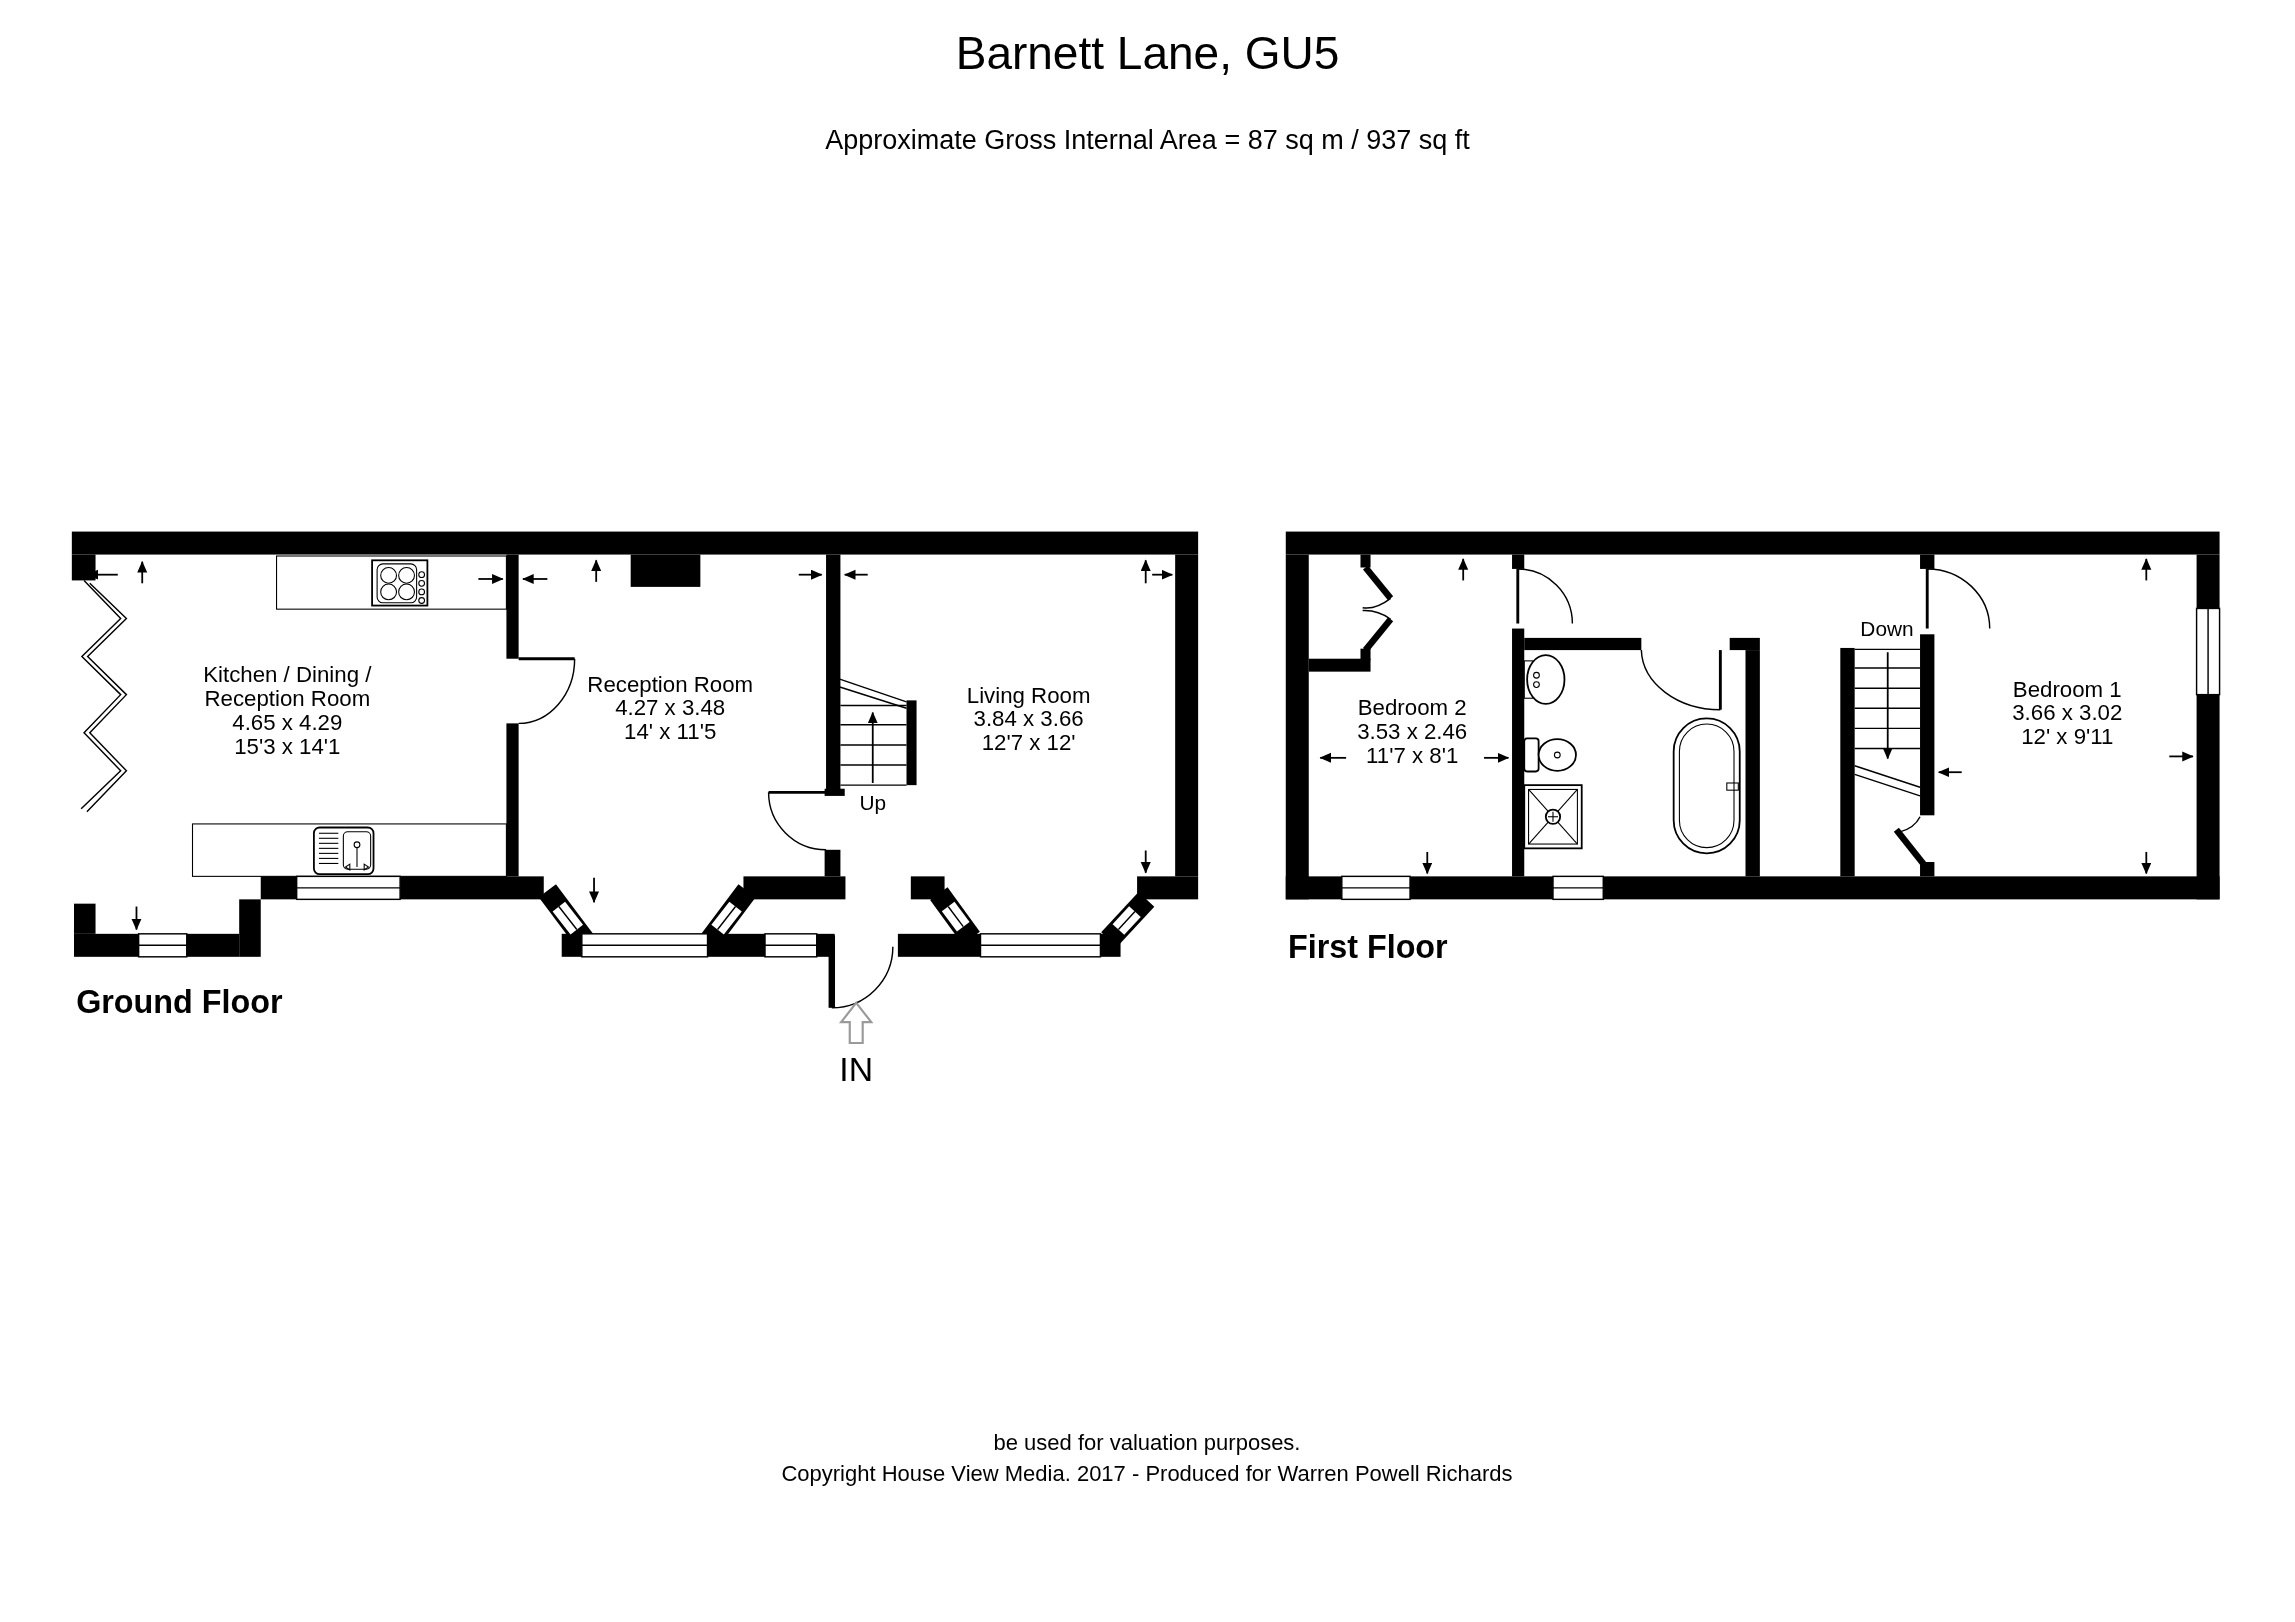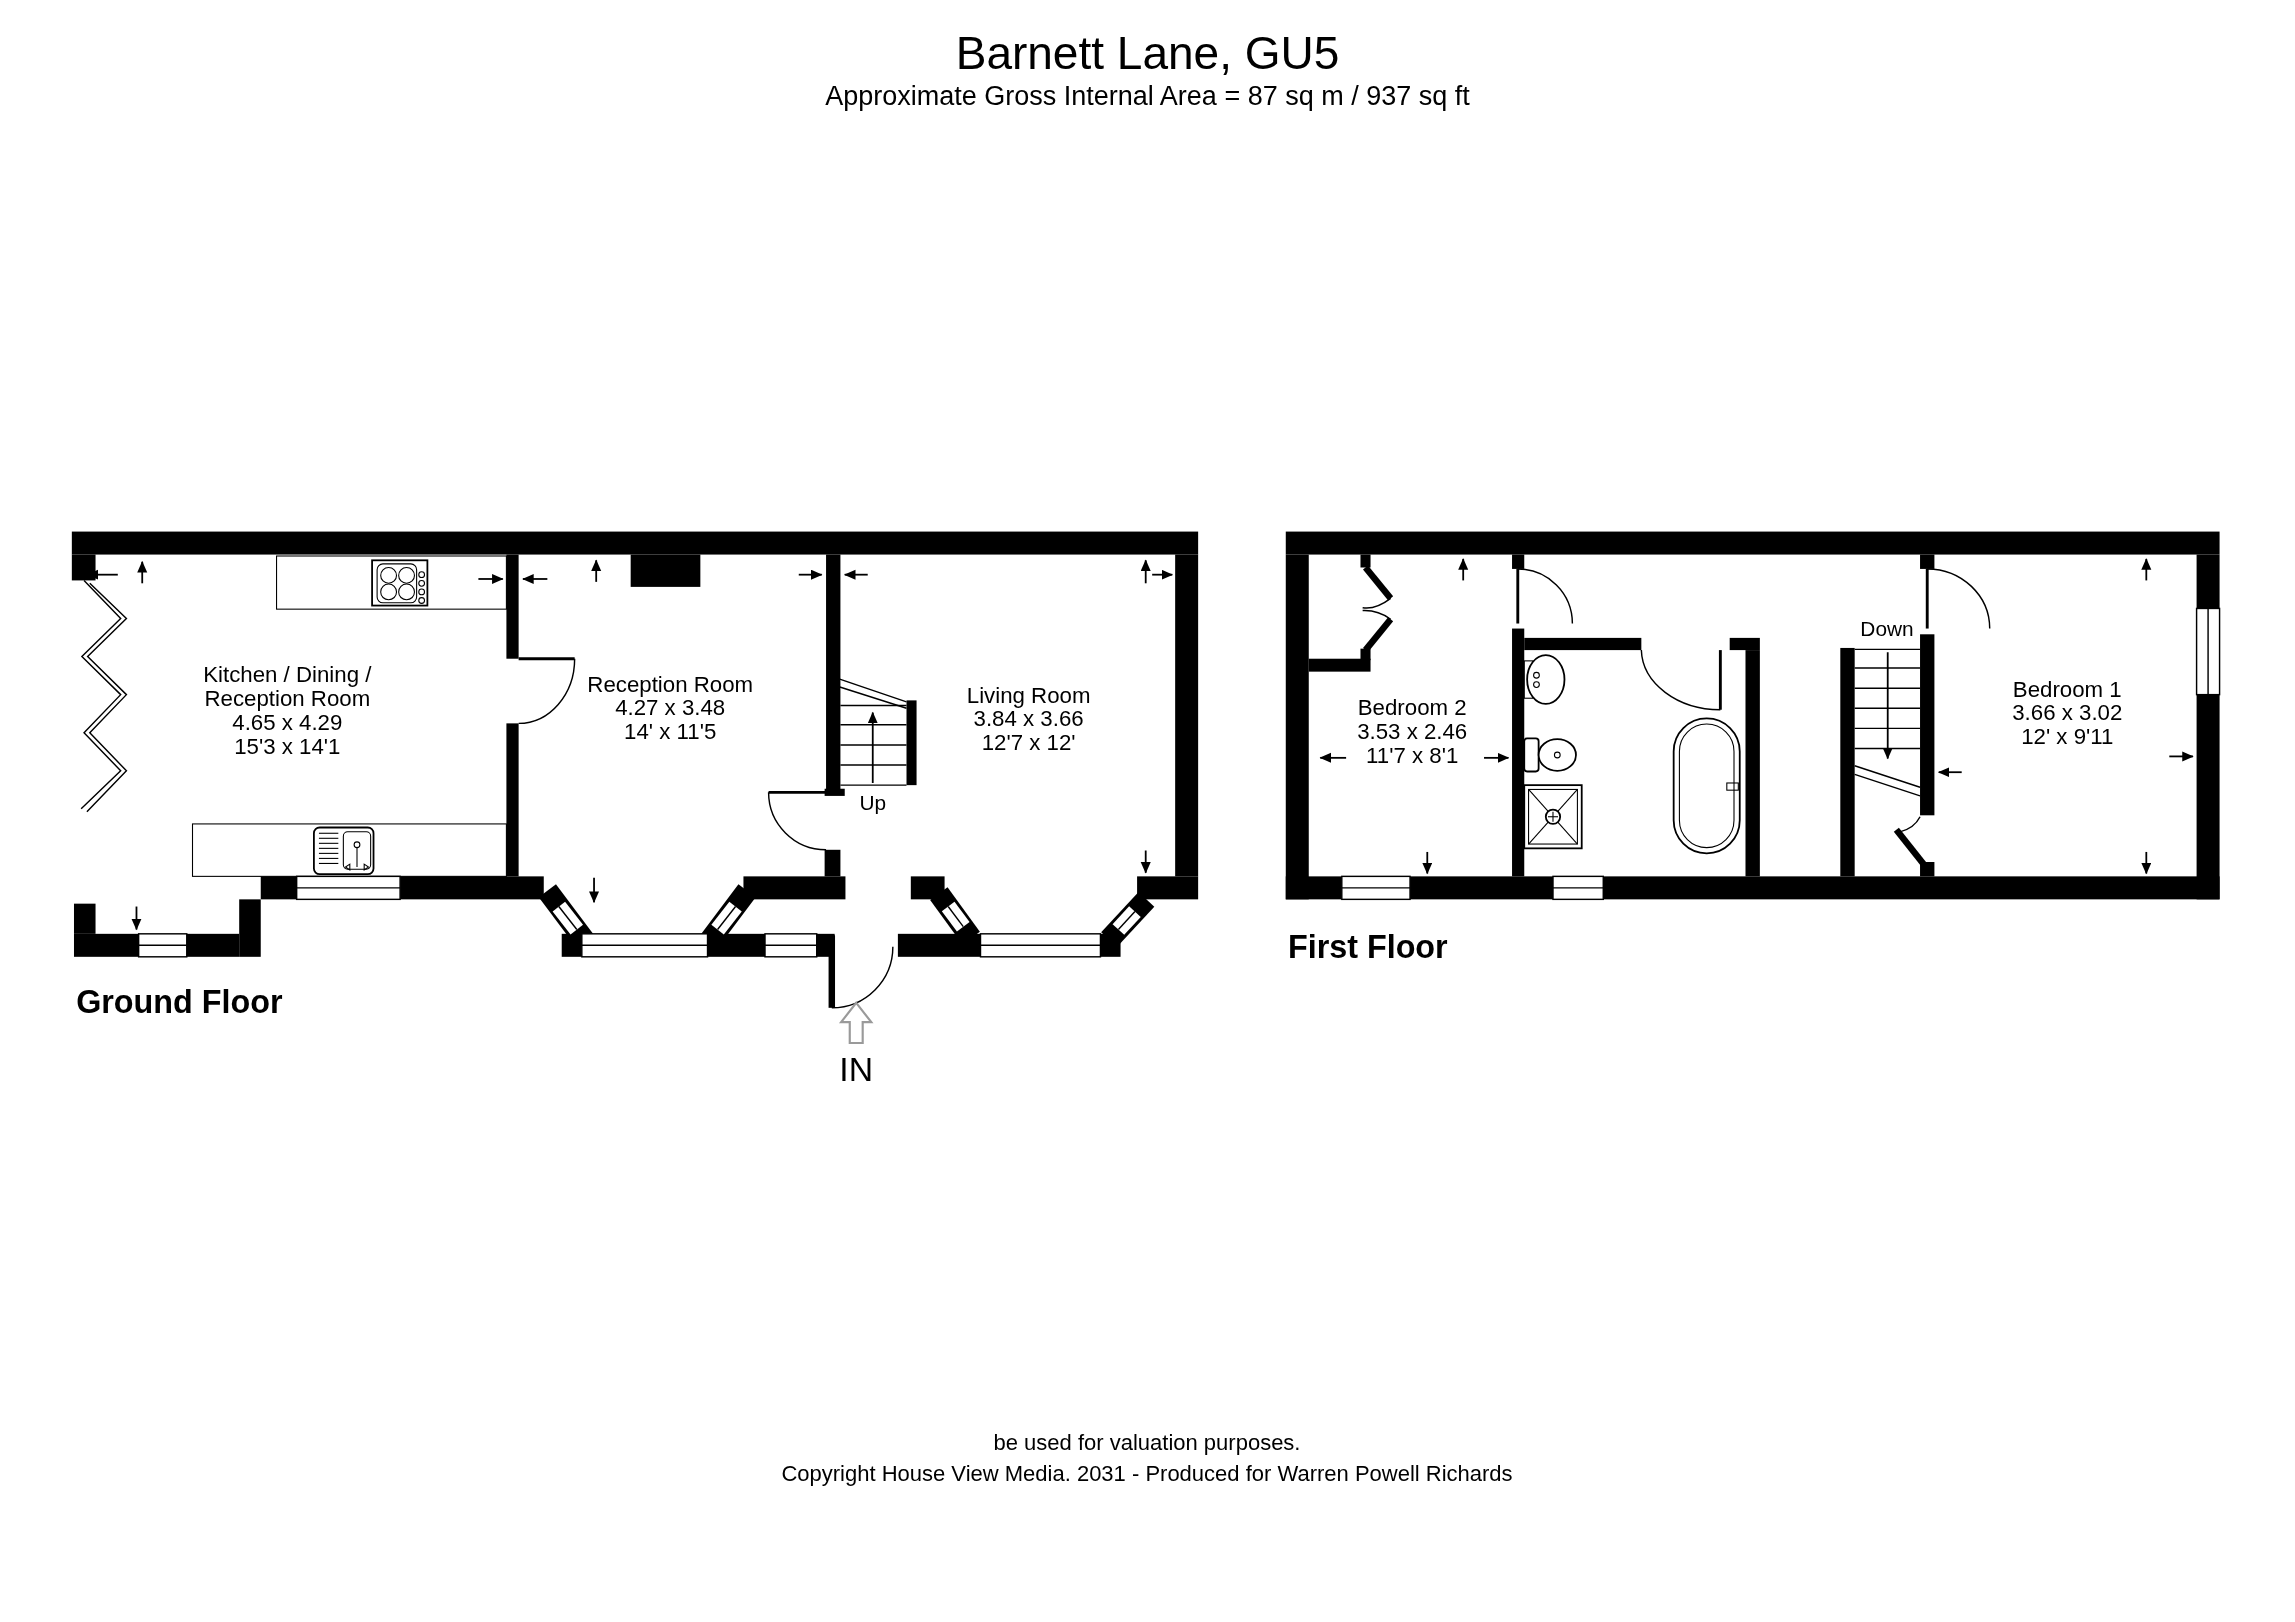--- a/index.html
+++ b/index.html
@@ -2,21 +2,21 @@
 <html style="font-size:11.5px"><head>
 <meta charset="utf-8">
 <style>
   html,body{margin:0;padding:0;}
   body{
     width:2295px;height:1622px;background:#ffffff;position:relative;
     font-family:"Liberation Sans",sans-serif;color:#000;
   }
   .hdr{position:absolute;top:27px;left:0;width:2295px;text-align:center;}
   .hdr .title{font-size:46px;font-weight:normal;letter-spacing:0px;line-height:52px;}
-  .hdr .subtitle{font-size:27px;line-height:34px;}
+  .hdr .subtitle{font-size:27px;line-height:34px;margin-top:44px;}
   .plan-svg{position:absolute;left:0;top:0;width:2295px;height:1622px;}
   .footer{
     position:absolute;top:1427px;left:134px;width:2026px;text-align:center;
     font-size:22px;line-height:31px;
   }
   svg text{font-family:"Liberation Sans",sans-serif;fill:#000;}
   .roomlabel{font-size:31px;}
   .stairlabel{font-size:29px;}
   .floorlabel{font-size:45px;font-weight:bold;}
   .inlabel{font-size:47px;}
@@ -343,15 +343,15 @@
       <text class="roomlabel" x="2878" y="1003" text-anchor="middle">3.66 x 3.02</text>
       <text class="roomlabel" x="2878" y="1036" text-anchor="middle">12' x 9'11</text>
     </g>
 
     <text class="floorlabel" x="1793" y="1333">First Floor</text>
   </g>
 </svg>
 
 <div class="footer">
   <div>be used for valuation purposes.</div>
-  <div>Copyright House View Media. 2031 - Produced for Warren Powell Richards</div>
+  <div>Copyright House View Media. 2017 - Produced for Warren Powell Richards</div>
 </div>
 
 
 </body></html>

